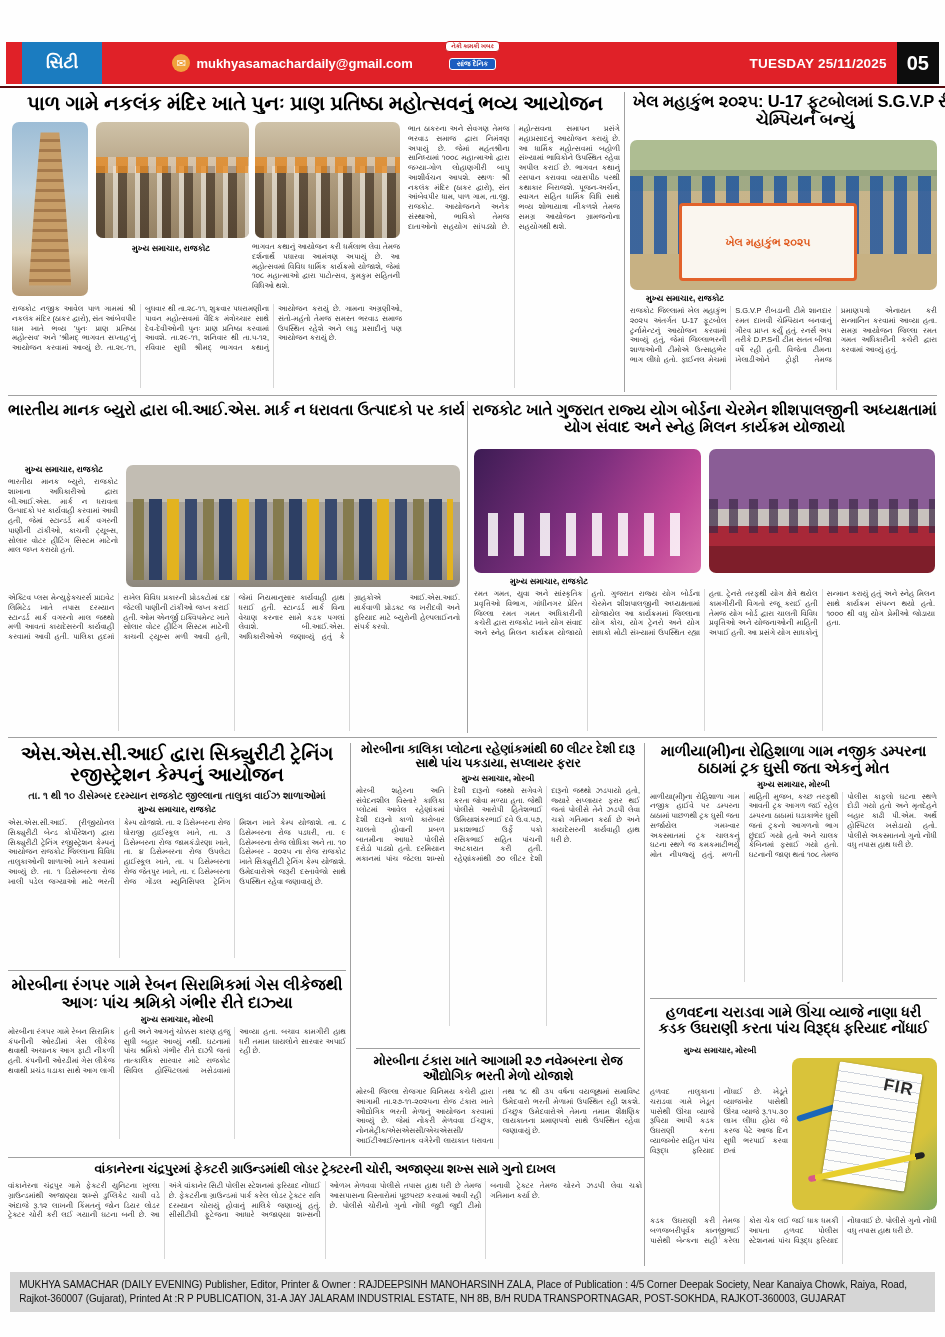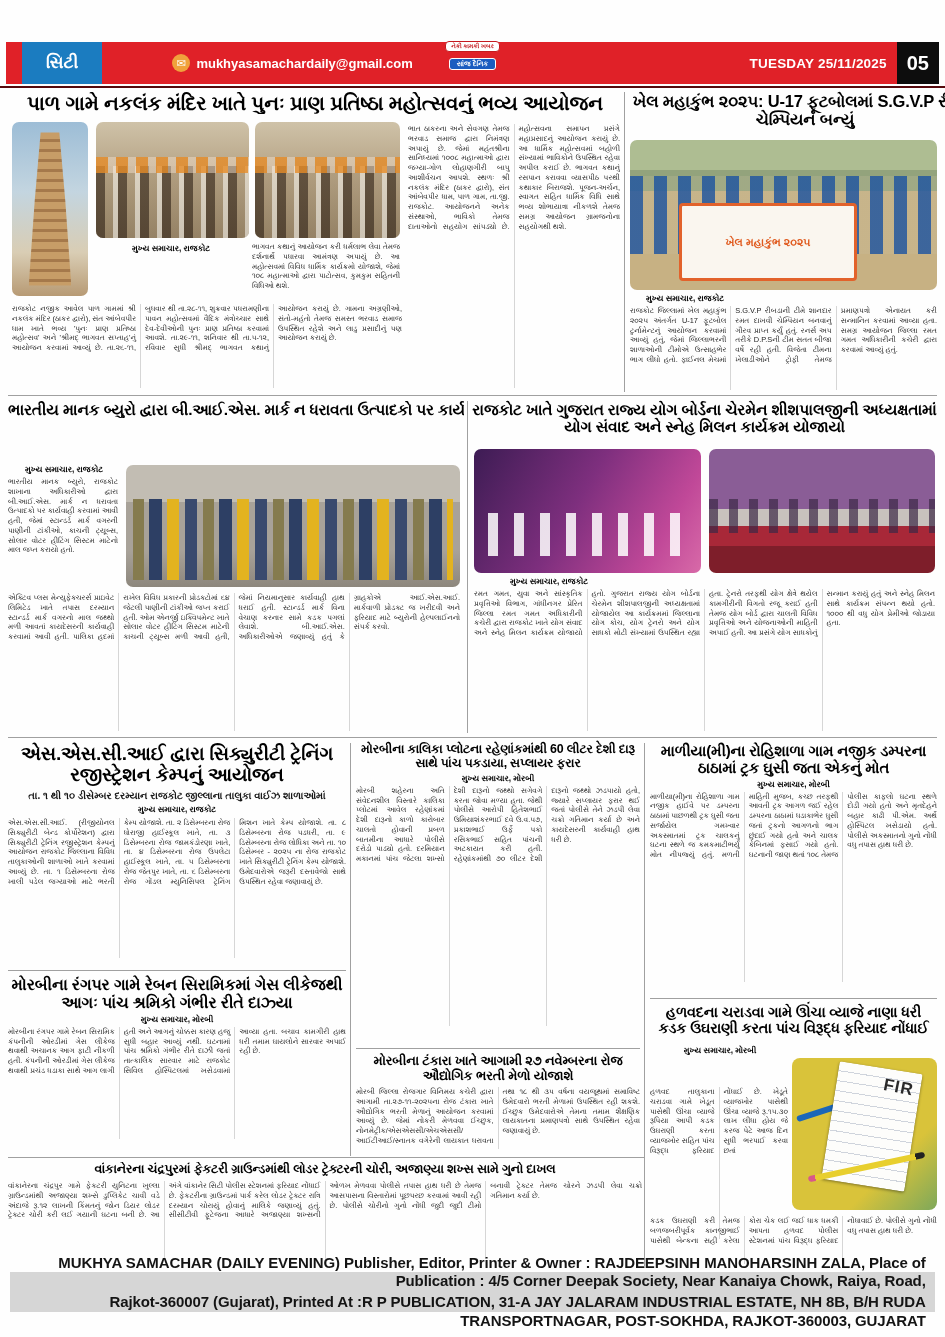--- a/index.html
+++ b/index.html
@@ -62,21 +62,21 @@
   .fir{position:absolute;background:linear-gradient(135deg,#d9c33a 0 70%,#7ea85a 100%);border-radius:8px;overflow:hidden;}
   .fir .paper{position:absolute;left:26%;top:6%;width:58%;height:78%;background:#fdfdfb;transform:rotate(9deg);
       box-shadow:0 1px 3px rgba(0,0,0,.4);border-radius:2px;
       background-image:repeating-linear-gradient(180deg,transparent 0 9px,#cfd4dc 9px 10px);}
   .fir .paper b{position:absolute;right:8%;top:6%;font-size:17px;color:#2a2a2a;transform:rotate(2deg);letter-spacing:1px;}
   .fir .pen{position:absolute;left:2%;top:30%;width:55%;height:6px;background:linear-gradient(90deg,#1b67b8 0 70%,#9fc4e8 70% 100%);transform:rotate(-18deg);border-radius:3px;}
   .fir .pencil{position:absolute;left:10%;top:70%;width:82%;height:6px;background:linear-gradient(90deg,#d8588a 0 6%,#e8cf2e 6% 92%,#222 92% 100%);transform:rotate(-12deg);border-radius:3px;}
   
   .footer{position:absolute;left:10px;right:10px;top:1272px;height:40px;background:#d6d6d6;display:flex;flex-direction:column;
           align-items:center;justify-content:center;gap:2px;}
-  .footer div{font-size:15px;font-weight:bold;color:#141414;text-align:right;line-height:1.25;letter-spacing:-.1px;width:98%;}
+  .footer div{font-size:10px;font-weight:normal;color:#141414;text-align:left;line-height:1.25;letter-spacing:-.1px;width:98%;}
 </style>
 </head>
 <body>
 
 <div class="page">
 
   <div class="hdr">
     <div class="sec-label">સિટી</div>
     <div class="email-wrap">
       <span class="email-ico">✉</span>

